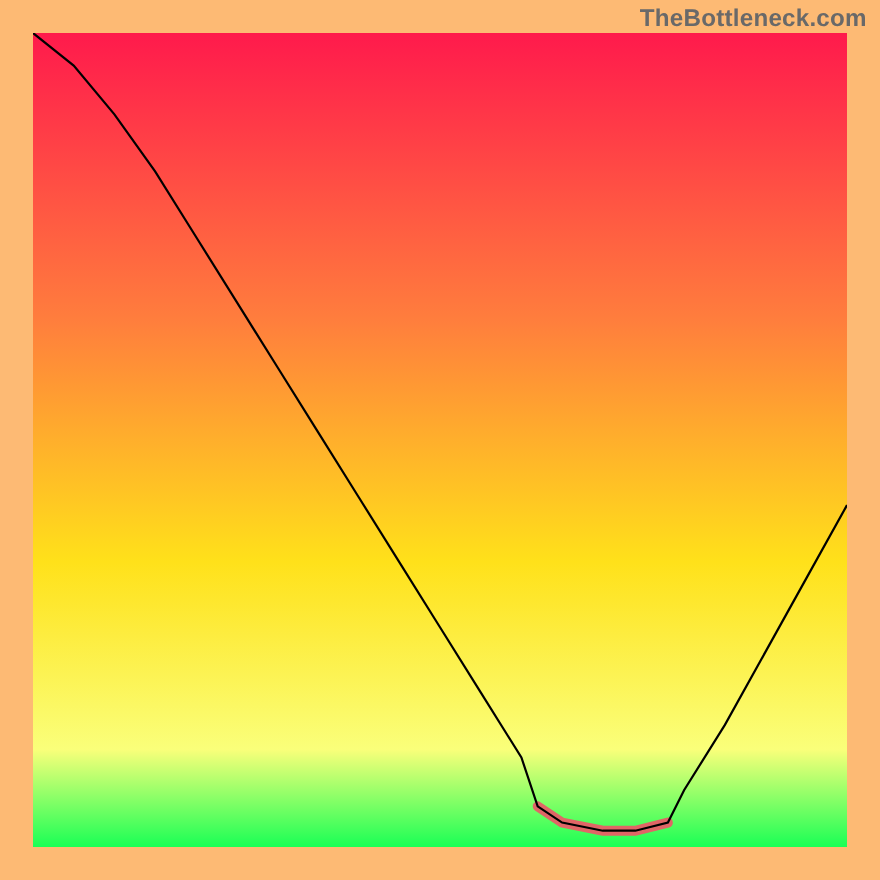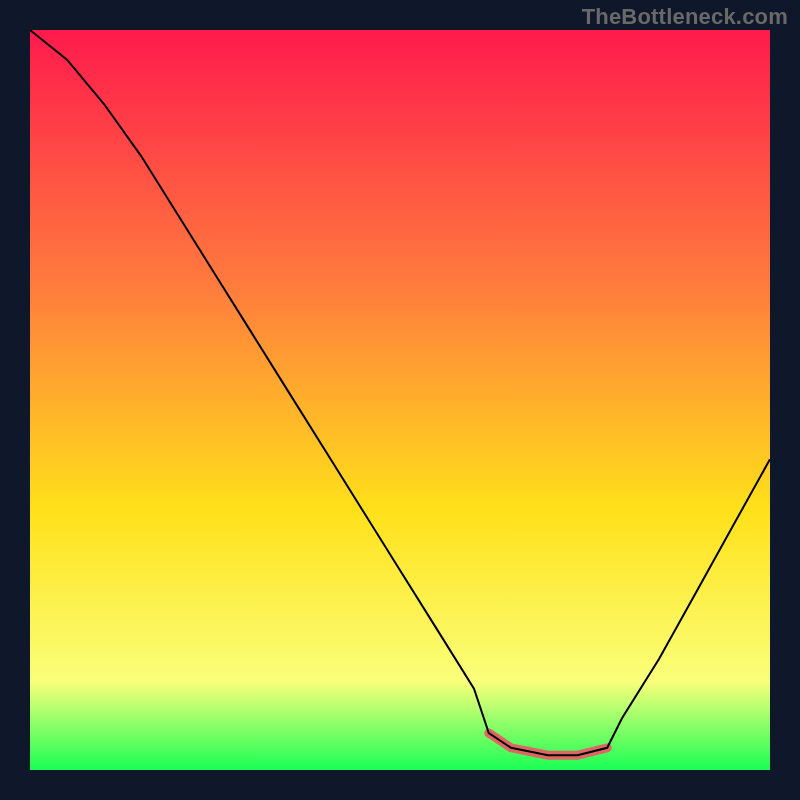--- a/index.html
+++ b/index.html
@@ -7,21 +7,21 @@
     padding: 0;
     width: 800px;
     height: 800px;
     background: #000;
     overflow: hidden;
   }
   .frame {
     position: relative;
     width: 800px;
     height: 800px;
-    background: #0f172a;
+    background: #fdba74;
   }
   .watermark {
     position: absolute;
     top: 4px;
     right: 12px;
     font-family: Arial, Helvetica, sans-serif;
     font-size: 22px;
     font-weight: 600;
     color: #696969;
     letter-spacing: 0.2px;

